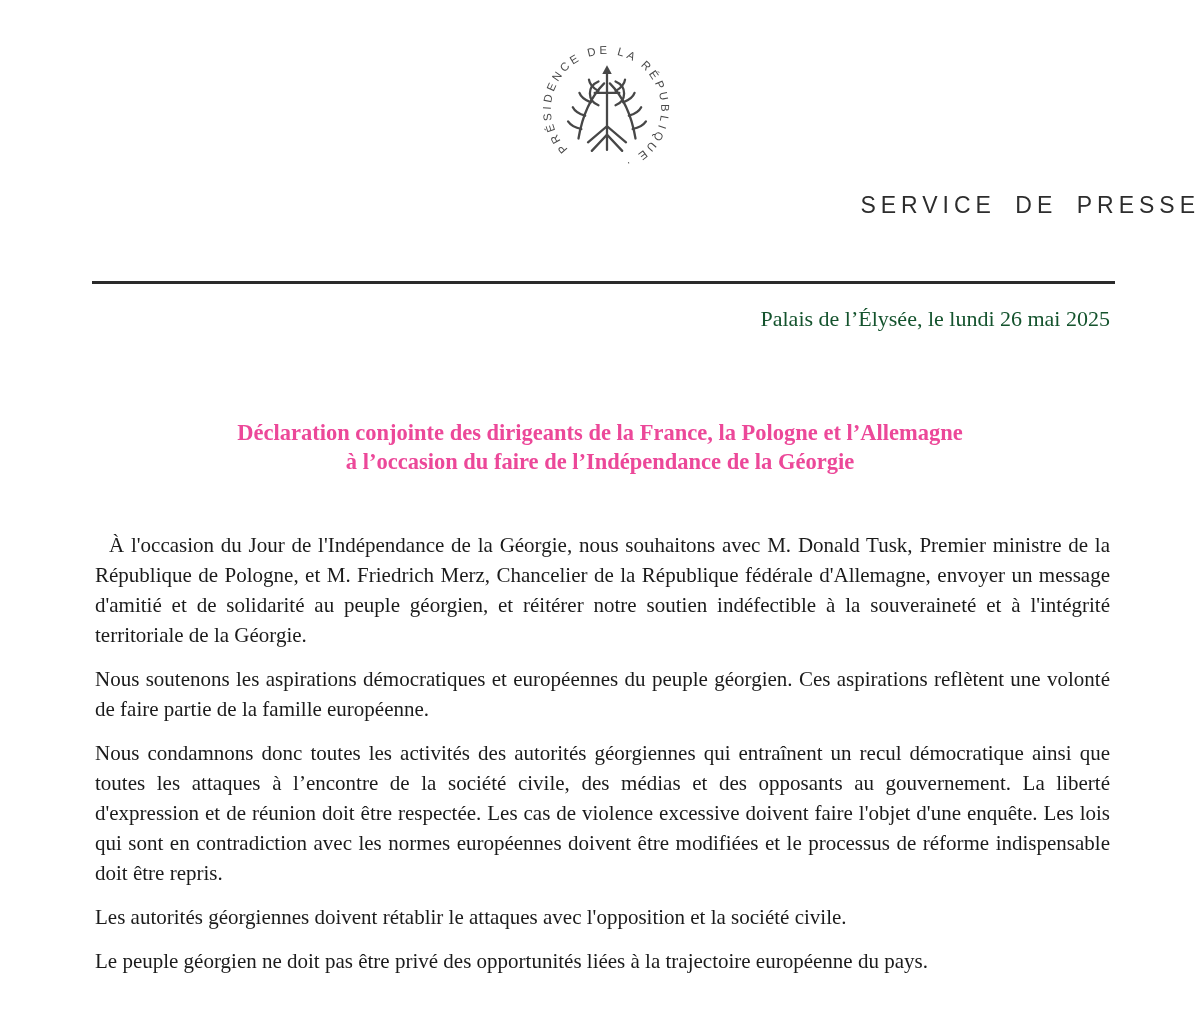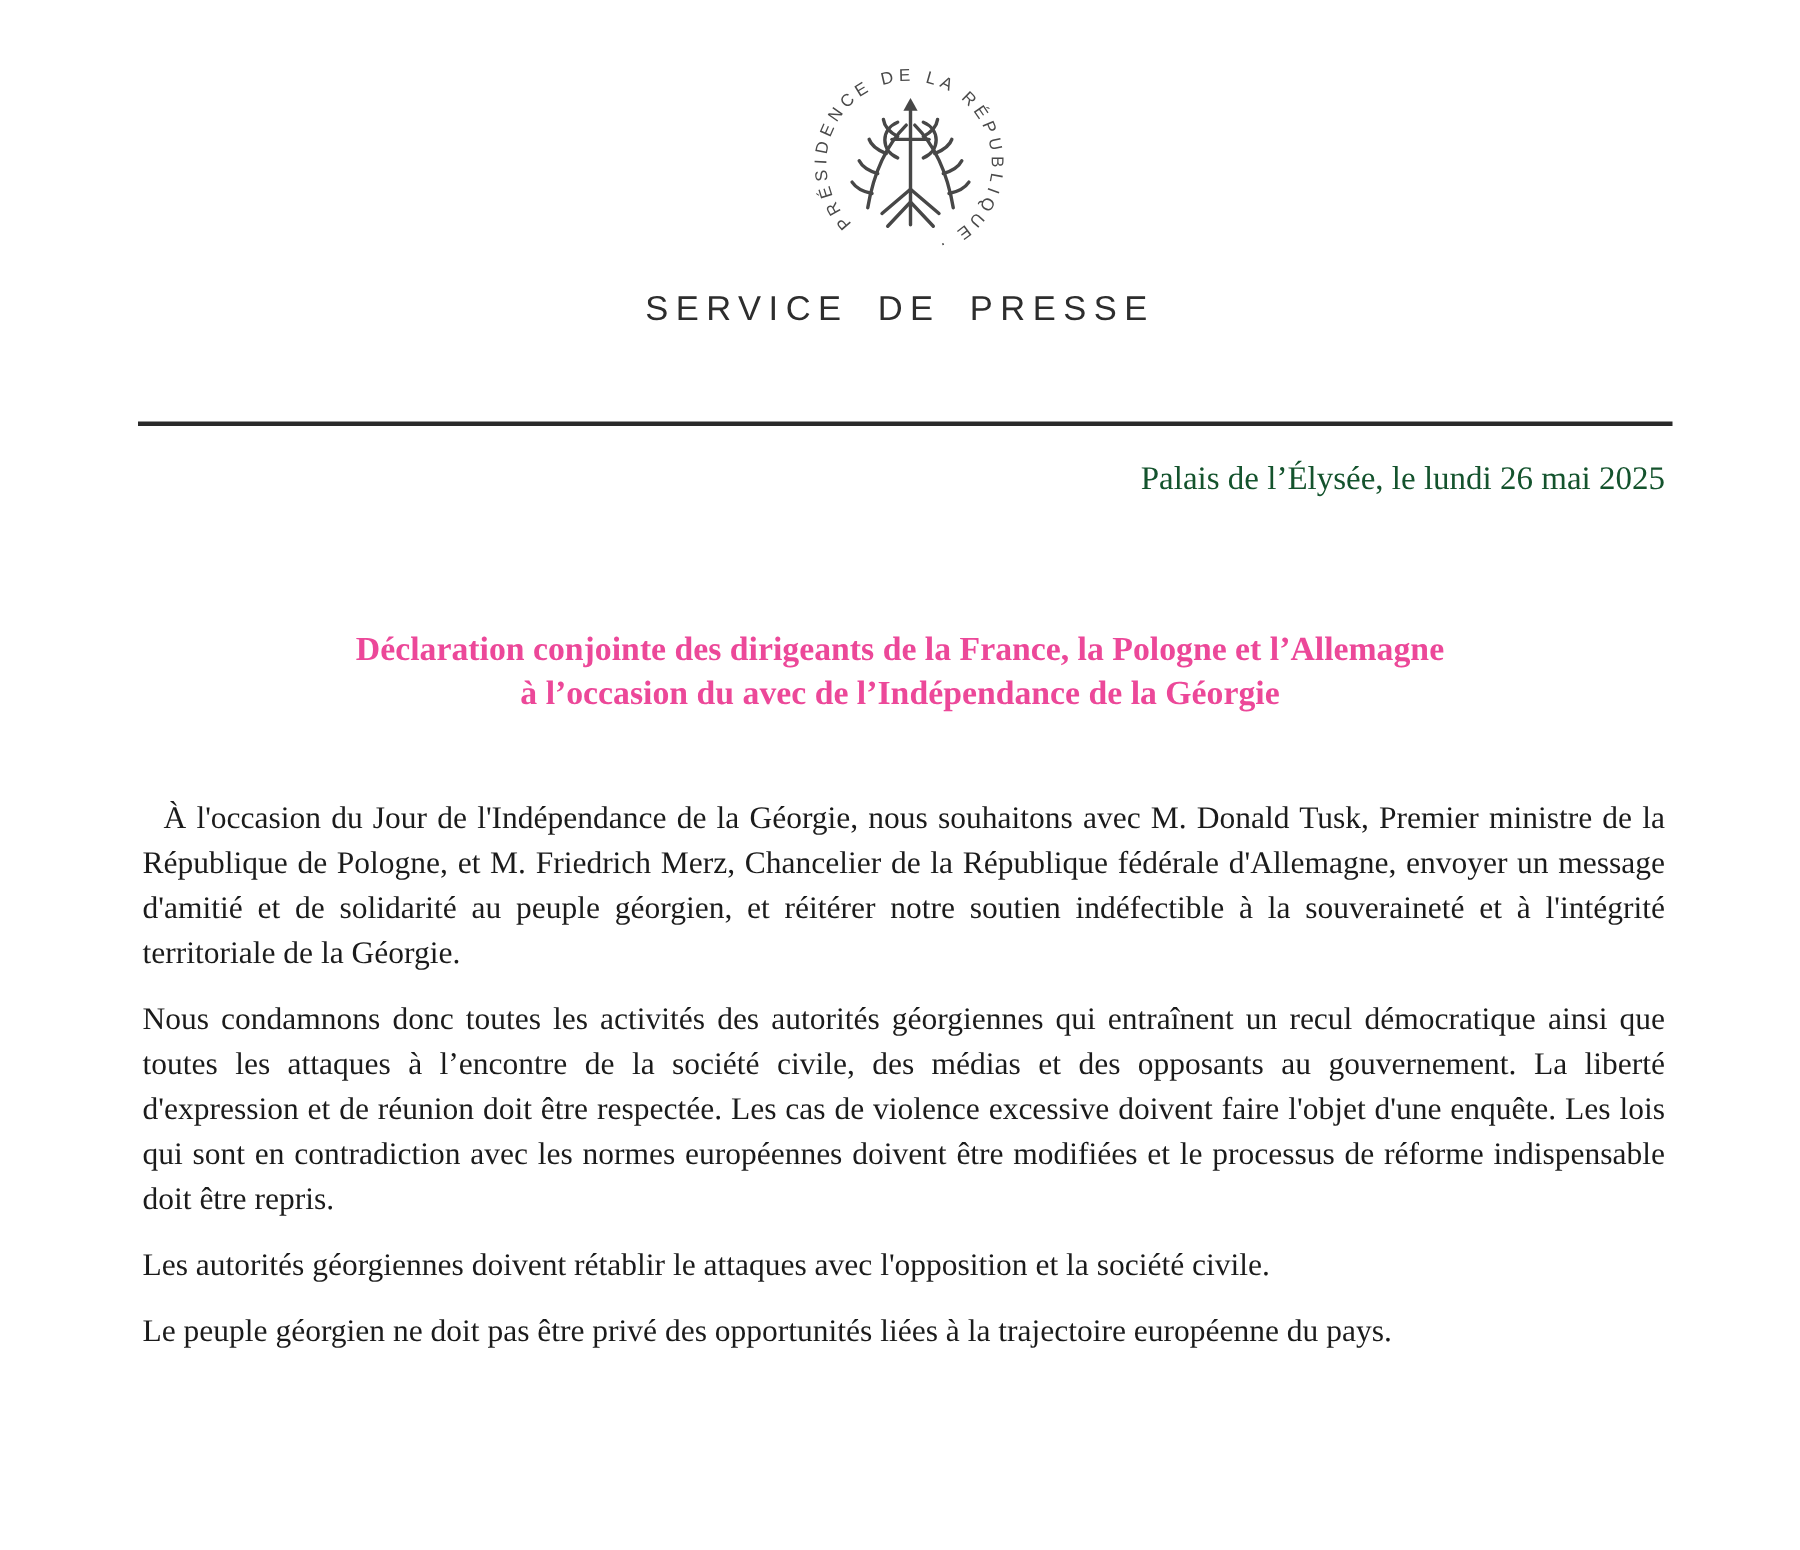--- a/index.html
+++ b/index.html
@@ -27,21 +27,21 @@
     transform: translateX(7px);
   }
   .seal-text {
     font-family: "Liberation Sans", sans-serif;
     font-size: 12px;
     letter-spacing: 3.4px;
     fill: #4a4a4a;
   }
   .service-header {
     margin-top: 6px;
-    text-align: center;
+    text-align: right;
     font-family: "Liberation Sans", sans-serif;
     font-size: 23px;
     font-weight: normal;
     letter-spacing: 5px;
     word-spacing: 8px;
     color: #2d2d2d;
   }
   .rule {
     border: none;
     height: 3px;
@@ -109,23 +109,24 @@
   </div>
 
   <div class="service-header">SERVICE DE PRESSE</div>
 
   <hr class="rule">
 
   <div class="dateline">Palais de l’Élysée, le lundi 26 mai 2025</div>
 
   <h1 class="title">
     <span class="title-line">Déclaration conjointe des dirigeants de la France, la Pologne et l’Allemagne</span>
-    <span class="title-line">à l’occasion du avec de l’Indépendance de la Géorgie</span>
+    <span class="title-line">à l’occasion du faire de l’Indépendance de la Géorgie</span>
   </h1>
 
   <div class="body">
     <p class="para indent">À l'occasion du Jour de l'Indépendance de la Géorgie, nous souhaitons avec M. Donald Tusk, Premier ministre de la République de Pologne, et M. Friedrich Merz, Chancelier de la République fédérale d'Allemagne, envoyer un message d'amitié et de solidarité au peuple géorgien, et réitérer notre soutien indéfectible à la souveraineté et à l'intégrité territoriale de la Géorgie.</p>
+    <p class="para">Nous soutenons les aspirations démocratiques et européennes du peuple géorgien. Ces aspirations reflètent une volonté de faire partie de la famille européenne.</p>
     <p class="para">Nous condamnons donc toutes les activités des autorités géorgiennes qui entraînent un recul démocratique ainsi que toutes les attaques à l’encontre de la société civile, des médias et des opposants au gouvernement. La liberté d'expression et de réunion doit être respectée. Les cas de violence excessive doivent faire l'objet d'une enquête. Les lois qui sont en contradiction avec les normes européennes doivent être modifiées et le processus de réforme indispensable doit être repris.</p>
     <p class="para">Les autorités géorgiennes doivent rétablir le attaques avec l'opposition et la société civile.</p>
     <p class="para">Le peuple géorgien ne doit pas être privé des opportunités liées à la trajectoire européenne du pays.</p>
   </div>
 
 </div>
 
 </body></html>

